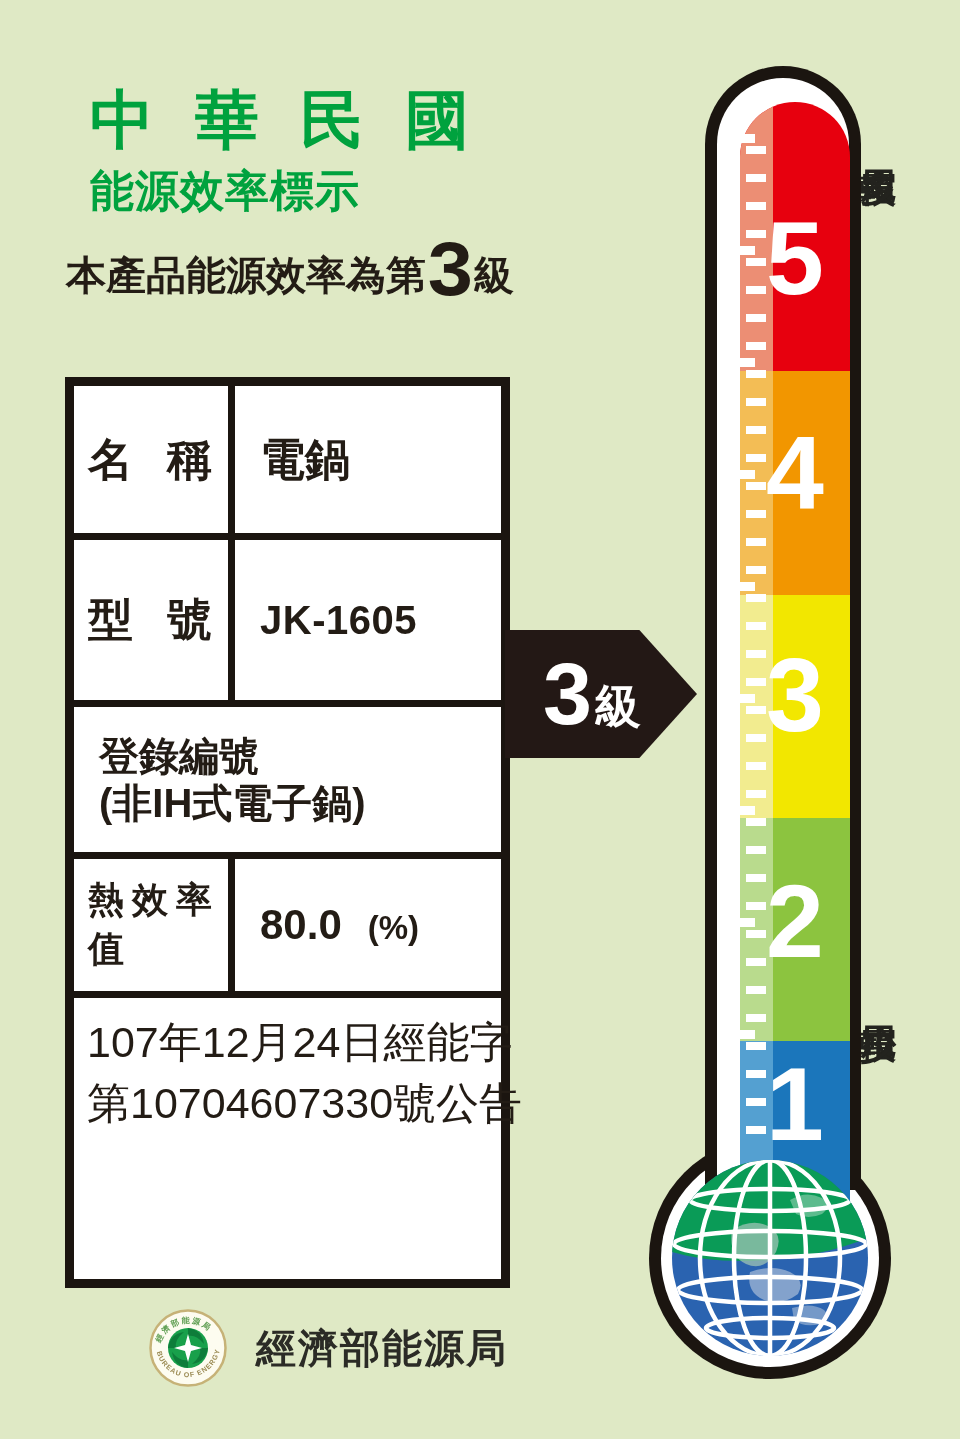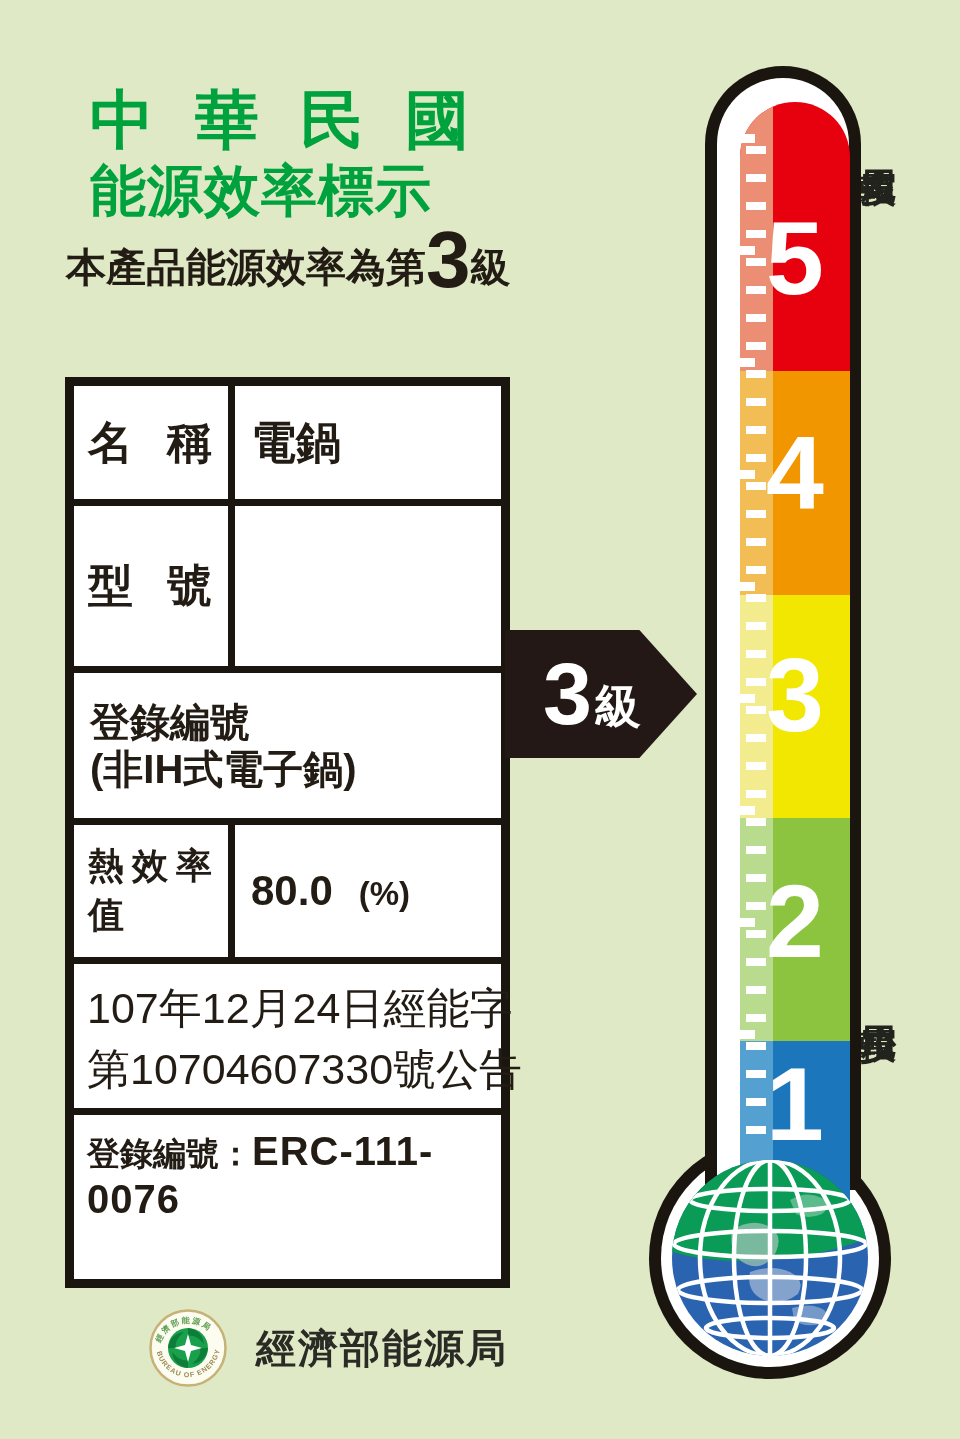--- a/index.html
+++ b/index.html
@@ -2,38 +2,38 @@
 <html><head>
 <meta charset="utf-8">
 <style>
   html,body{margin:0;padding:0;}
   body{font-family:"Liberation Sans","DejaVu Sans",sans-serif;}
   .canvas{position:relative;width:960px;height:1439px;background:#dfe9c5;overflow:hidden;}
 
   
   .title{position:absolute;left:90px;top:48px;color:#00a23e;font-weight:800;}
   .title .t1{font-size:64px;line-height:72px;letter-spacing:41px;white-space:nowrap;margin-top:36px;}
-  .title .t2{font-size:56px;line-height:70px;letter-spacing:1px;white-space:nowrap;}
-  .subtitle{position:absolute;left:66px;top:220px;color:#231c15;white-space:nowrap;}
+  .title .t2{font-size:44px;line-height:70px;letter-spacing:1px;white-space:nowrap;}
+  .subtitle{position:absolute;left:66px;top:234px;color:#231c15;white-space:nowrap;font-family:Liberation Mono, monospace;}
   .subtitle .pre,.subtitle .suf{font-size:40px;font-weight:700;vertical-align:baseline;}
   .subtitle .big{font-size:80px;font-weight:800;vertical-align:-6px;line-height:80px;}
 
   
   .spec-table{position:absolute;left:65px;top:377px;width:445px;height:911px;
     border:9px solid #1b1510;background:#ffffff;box-sizing:border-box;
     display:flex;flex-direction:column;}
   .row{display:flex;box-sizing:border-box;}
   .row + .row{border-top:7px solid #1b1510;}
   .cell{box-sizing:border-box;display:flex;align-items:center;}
   .cell.label{width:161px;border-right:7px solid #1b1510;padding:0 16px 0 14px;}
   .cell.label span{display:block;width:100%;font-size:45px;font-weight:600;color:#231c15;
     text-align:justify;text-align-last:justify;}
   .cell.label.small span{font-size:36px;}
-  .cell.value{flex:1;padding-left:16px;color:#231c15;}
-  .r1{height:113px}.r2{height:167px}.r3{height:152px}.r4{height:139px}.r5{height:151px}.r6{height:135px}
+  .cell.value{flex:1;padding-left:25px;color:#231c15;}
+  .r1{height:147px}.r2{height:167px}.r3{height:152px}.r4{height:139px}.r5{height:151px}.r6{height:135px}
   .val-name{font-size:45px;font-weight:600;}
   .val-model{font-size:40px;font-weight:700;letter-spacing:.5px;}
   .val-type{font-size:40px;font-weight:600;line-height:47px;}
   .val-eff{font-size:42px;font-weight:700;}
   .val-eff .unit{font-size:33px;font-weight:700;margin-left:26px;}
   .row.full{display:block;padding:14px 10px 0 13px;color:#231c15;}
   .announcement{font-size:43px;font-weight:500;line-height:61px;letter-spacing:0;white-space:nowrap;}
   .registration{padding-top:22px;}
   .registration .reg-label{font-size:33px;font-weight:600;}
   .registration .reg-value{font-size:40px;font-weight:700;letter-spacing:1px;}
@@ -94,43 +94,43 @@
           <span>名稱</span>
         </div>
       <div class="cell value">
           <span class="val-name">電鍋</span>
         </div>
     </div>
     <div class="row r2">
       <div class="cell label">
           <span>型號</span>
         </div>
+      <div class="cell value">
+          <span class="val-model">JK-1605</span>
+        </div>
     </div>
     <div class="row r3">
       <div class="cell value">
         <div class="val-type">
           <div>登錄編號</div>
           <div>(非IH式電子鍋)</div>
         </div>
       </div>
     </div>
     <div class="row r4">
       <div class="cell label small">
           <span>熱效率值</span>
         </div>
       <div class="cell value">
         <span class="val-eff"><span>80.0</span><span class="unit">(%)</span></span>
       </div>
     </div>
     <div class="row full announcement r5">
       <div>107年12月24日經能字</div>
       <div>第10704607330號公告</div>
-    </div>
-    <div class="row full registration r6">
-      <span class="reg-label">登錄編號：</span><span class="reg-value">ERC-111-0076</span>
     </div>
   </div>
 
   <div class="arrow">
     <span class="arrow-num">3</span>
     <span class="arrow-suffix">級</span>
   </div>
 
   <div class="bulb-black"></div>
   <div class="bulb-white"></div>

